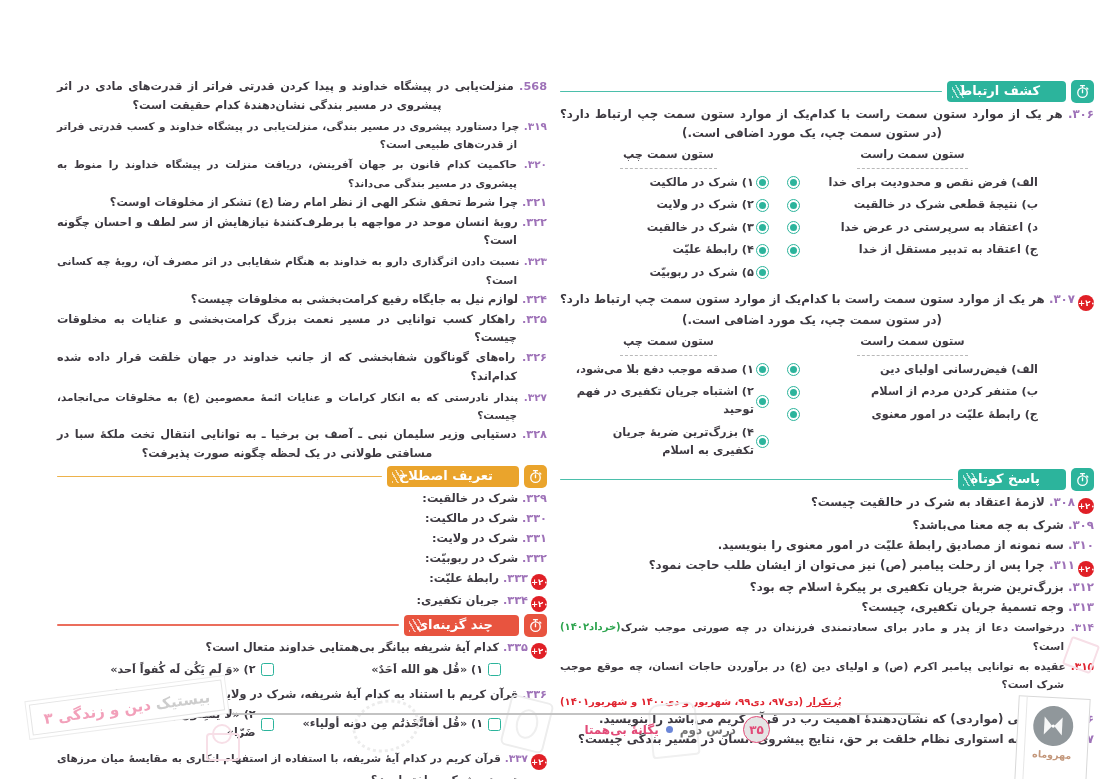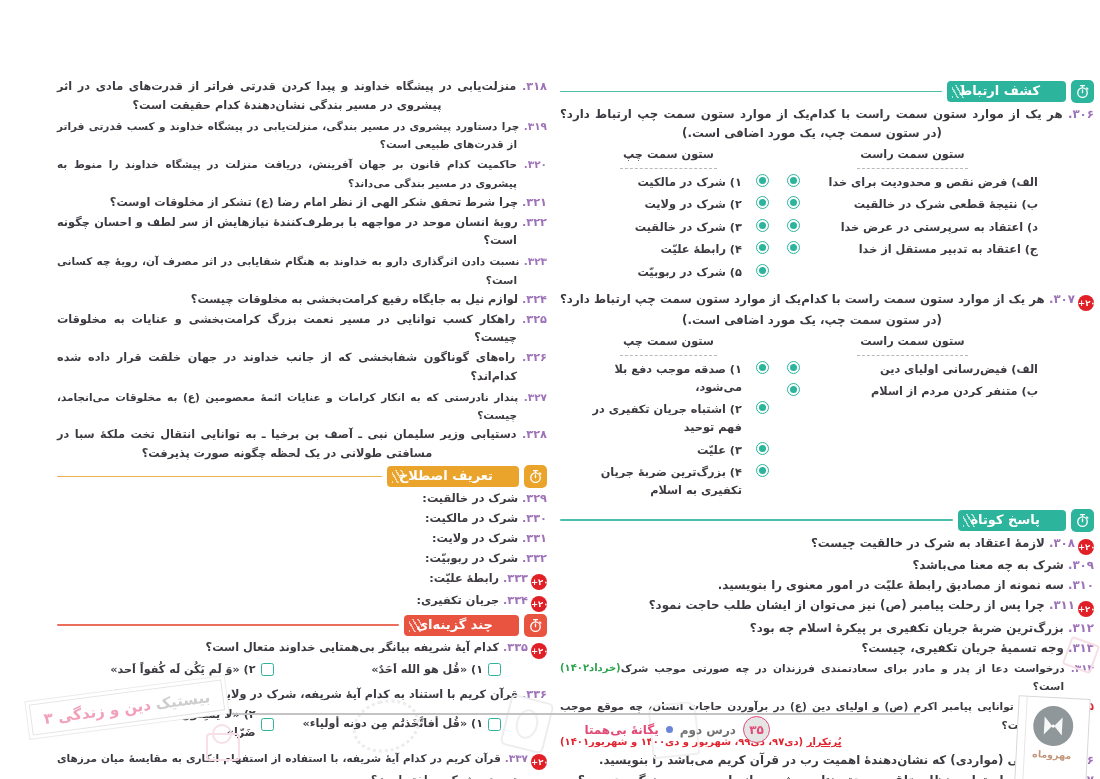--- a/index.html
+++ b/index.html
@@ -33,21 +33,21 @@
             background:repeating-linear-gradient(60deg,rgba(255,255,255,.65) 0 1.5px,transparent 1.5px 4.5px);}
   .sec-line{flex:1;height:1.6px;border-radius:1px;opacity:.85;}
   
   .match{text-indent:0;display:flex;align-items:flex-start;gap:18px;padding:4px 26px 2px 8px;
          text-align:right;text-align-last:auto;}
   .mg{font-size:11.3px;}
   .mg-right{flex:1.25;}
   .mg-left{flex:1;}
   .mhead{text-align:center;margin-bottom:5px;}
   .mhead-t{display:inline-block;border-bottom:1px dashed #b9b9b9;padding:0 3px 3px;}
-  .mrow{display:flex;margin-bottom:4.5px;gap:14px;line-height:18px;}
+  .mrow{display:flex;align-items:center;margin-bottom:4.5px;gap:2px;line-height:18px;}
   .mg-right .mrow{justify-content:space-between;}
   .mg-left .mrow{justify-content:flex-start;}
   .radio{flex:none;width:11px;height:11px;border:1.6px solid #2cb49c;border-radius:50%;position:relative;background:#fff;}
   .radio::after{content:"";position:absolute;inset:2px;border-radius:50%;background:#2cb49c;}
   
   .optgrid{text-indent:0;display:grid;grid-template-columns:1.05fr 1fr;margin:2px 16px 3px 0;
            text-align:right;text-align-last:auto;}
   .opt{display:flex;align-items:center;gap:5px;margin-bottom:4px;}
   .cb{flex:none;width:11px;height:11px;border:1.6px solid #2cb49c;border-radius:2.5px;background:#fff;}
   .opt-text{font-size:11.2px;line-height:18px;}
@@ -154,34 +154,34 @@
             <div class="mg mg-right">
               <div class="mhead"><span class="mhead-t">ستون سمت راست</span></div>
               <div class="mrow">
                 <span class="mtext">الف) فیض‌رسانی اولیای دین</span>
                 <span class="radio"></span>
               </div>
               <div class="mrow">
                 <span class="mtext">ب) متنفر کردن مردم از اسلام</span>
                 <span class="radio"></span>
               </div>
+              <div class="mrow">
+                <span class="mtext">ج) رابطهٔ علیّت در امور معنوی</span>
+                <span class="radio"></span>
+              </div>
             </div>
             <div class="mg mg-left">
               <div class="mhead"><span class="mhead-t">ستون سمت چپ</span></div>
               <div class="mrow">
                 <span class="radio"></span>
                 <span class="mtext">۱) صدقه موجب دفع بلا می‌شود،</span>
               </div>
               <div class="mrow">
                 <span class="radio"></span>
                 <span class="mtext">۲) اشتباه جریان تکفیری در فهم توحید</span>
-              </div>
-              <div class="mrow">
-                <span class="radio"></span>
-                <span class="mtext">۳) علیّت</span>
               </div>
               <div class="mrow">
                 <span class="radio"></span>
                 <span class="mtext">۴) بزرگ‌ترین ضربهٔ جریان تکفیری به اسلام</span>
               </div>
             </div>
           </div></div>
         <div class="sec">
           <span class="sec-icon" style="background: rgb(44, 180, 156);">
             <svg width="15" height="15" viewBox="0 0 20 20" fill="none" stroke="#fff" stroke-width="1.8" stroke-linecap="round">
@@ -200,21 +200,21 @@
         <div class="q"><span class="qnum">۳۱۰.</span> <span class="qtext">سه نمونه از مصادیق رابطهٔ علیّت در امور معنوی را بنویسید.</span></div>
         <div class="q"><span class="badge20">+۲۰</span><span class="qnum">۳۱۱.</span> <span class="qtext">چرا پس از رحلت پیامبر (ص) نیز می‌توان از ایشان طلب حاجت نمود؟</span></div>
         <div class="q"><span class="qnum">۳۱۲.</span> <span class="qtext">بزرگ‌ترین ضربهٔ جریان تکفیری بر پیکرهٔ اسلام چه بود؟</span></div>
         <div class="q"><span class="qnum">۳۱۳.</span> <span class="qtext">وجه تسمیهٔ جریان تکفیری، چیست؟</span></div>
         <div class="q tight"><span class="tag-green">(خرداد۱۴۰۲)</span><span class="qnum">۳۱۴.</span> <span class="qtext">درخواست دعا از پدر و مادر برای سعادتمندی فرزندان در چه صورتی موجب شرک است؟</span></div>
         <div class="q tight"><span class="qnum nred">۳۱۵.</span> <span class="qtext">عقیده به توانایی پیامبر اکرم (ص) و اولیای دین (ع) در برآوردن حاجات انسان، چه موقع موجب شرک است؟</span><div class="note-red"><span class="note-label">پُرتکرار</span><span> (دی۹۷، دی۹۹، شهریور و دی۱۴۰۰ و شهریور۱۴۰۱)</span></div></div>
         <div class="q"><span class="qnum">۳۱۶.</span> <span class="qtext">مستنداتی (مواردی) که نشان‌دهندهٔ اهمیت رب در قرآن کریم می‌باشد را بنویسید.</span></div>
         <div class="q"><span class="qnum">۳۱۷.</span> <span class="qtext">با توجه به استواری نظام خلقت بر حق، نتایج پیشروی انسان در مسیر بندگی چیست؟</span></div>
       </div>
     <div class="col col-left" id="col-left">
-        <div class="q c2"><span class="qnum">۳۱۸.</span> <span class="qtext">منزلت‌یابی در پیشگاه خداوند و پیدا کردن قدرتی فراتر از قدرت‌های مادی در اثر پیشروی در مسیر بندگی نشان‌دهندهٔ کدام حقیقت است؟</span></div>
+        <div class="q c2"><span class="qnum">568.</span> <span class="qtext">منزلت‌یابی در پیشگاه خداوند و پیدا کردن قدرتی فراتر از قدرت‌های مادی در اثر پیشروی در مسیر بندگی نشان‌دهندهٔ کدام حقیقت است؟</span></div>
         <div class="q tight"><span class="qnum">۳۱۹.</span> <span class="qtext">چرا دستاورد پیشروی در مسیر بندگی، منزلت‌یابی در پیشگاه خداوند و کسب قدرتی فراتر از قدرت‌های طبیعی است؟</span></div>
         <div class="q tight"><span class="qnum">۳۲۰.</span> <span class="qtext">حاکمیت کدام قانون بر جهان آفرینش، دریافت منزلت در پیشگاه خداوند را منوط به پیشروی در مسیر بندگی می‌داند؟</span></div>
         <div class="q"><span class="qnum">۳۲۱.</span> <span class="qtext">چرا شرط تحقق شکر الهی از نظر امام رضا (ع) تشکر از مخلوقات اوست؟</span></div>
         <div class="q"><span class="qnum">۳۲۲.</span> <span class="qtext">رویهٔ انسان موحد در مواجهه با برطرف‌کنندهٔ نیازهایش از سر لطف و احسان چگونه است؟</span></div>
         <div class="q tight"><span class="qnum">۳۲۳.</span> <span class="qtext">نسبت دادن اثرگذاری دارو به خداوند به هنگام شفایابی در اثر مصرف آن، رویهٔ چه کسانی است؟</span></div>
         <div class="q"><span class="qnum">۳۲۴.</span> <span class="qtext">لوازم نیل به جایگاه رفیع کرامت‌بخشی به مخلوقات چیست؟</span></div>
         <div class="q"><span class="qnum">۳۲۵.</span> <span class="qtext">راهکار کسب توانایی در مسیر نعمت بزرگ کرامت‌بخشی و عنایات به مخلوقات چیست؟</span></div>
         <div class="q"><span class="qnum">۳۲۶.</span> <span class="qtext">راه‌های گوناگون شفابخشی که از جانب خداوند در جهان خلقت قرار داده شده کدام‌اند؟</span></div>
         <div class="q tight"><span class="qnum">۳۲۷.</span> <span class="qtext">پندار نادرستی که به انکار کرامات و عنایات ائمهٔ معصومین (ع) به مخلوقات می‌انجامد، چیست؟</span></div>
         <div class="q c2"><span class="qnum">۳۲۸.</span> <span class="qtext">دستیابی وزیر سلیمان نبی ـ آصف بن برخیا ـ به توانایی انتقال تخت ملکهٔ سبا در مسافتی طولانی در یک لحظه چگونه صورت پذیرفت؟</span></div>

